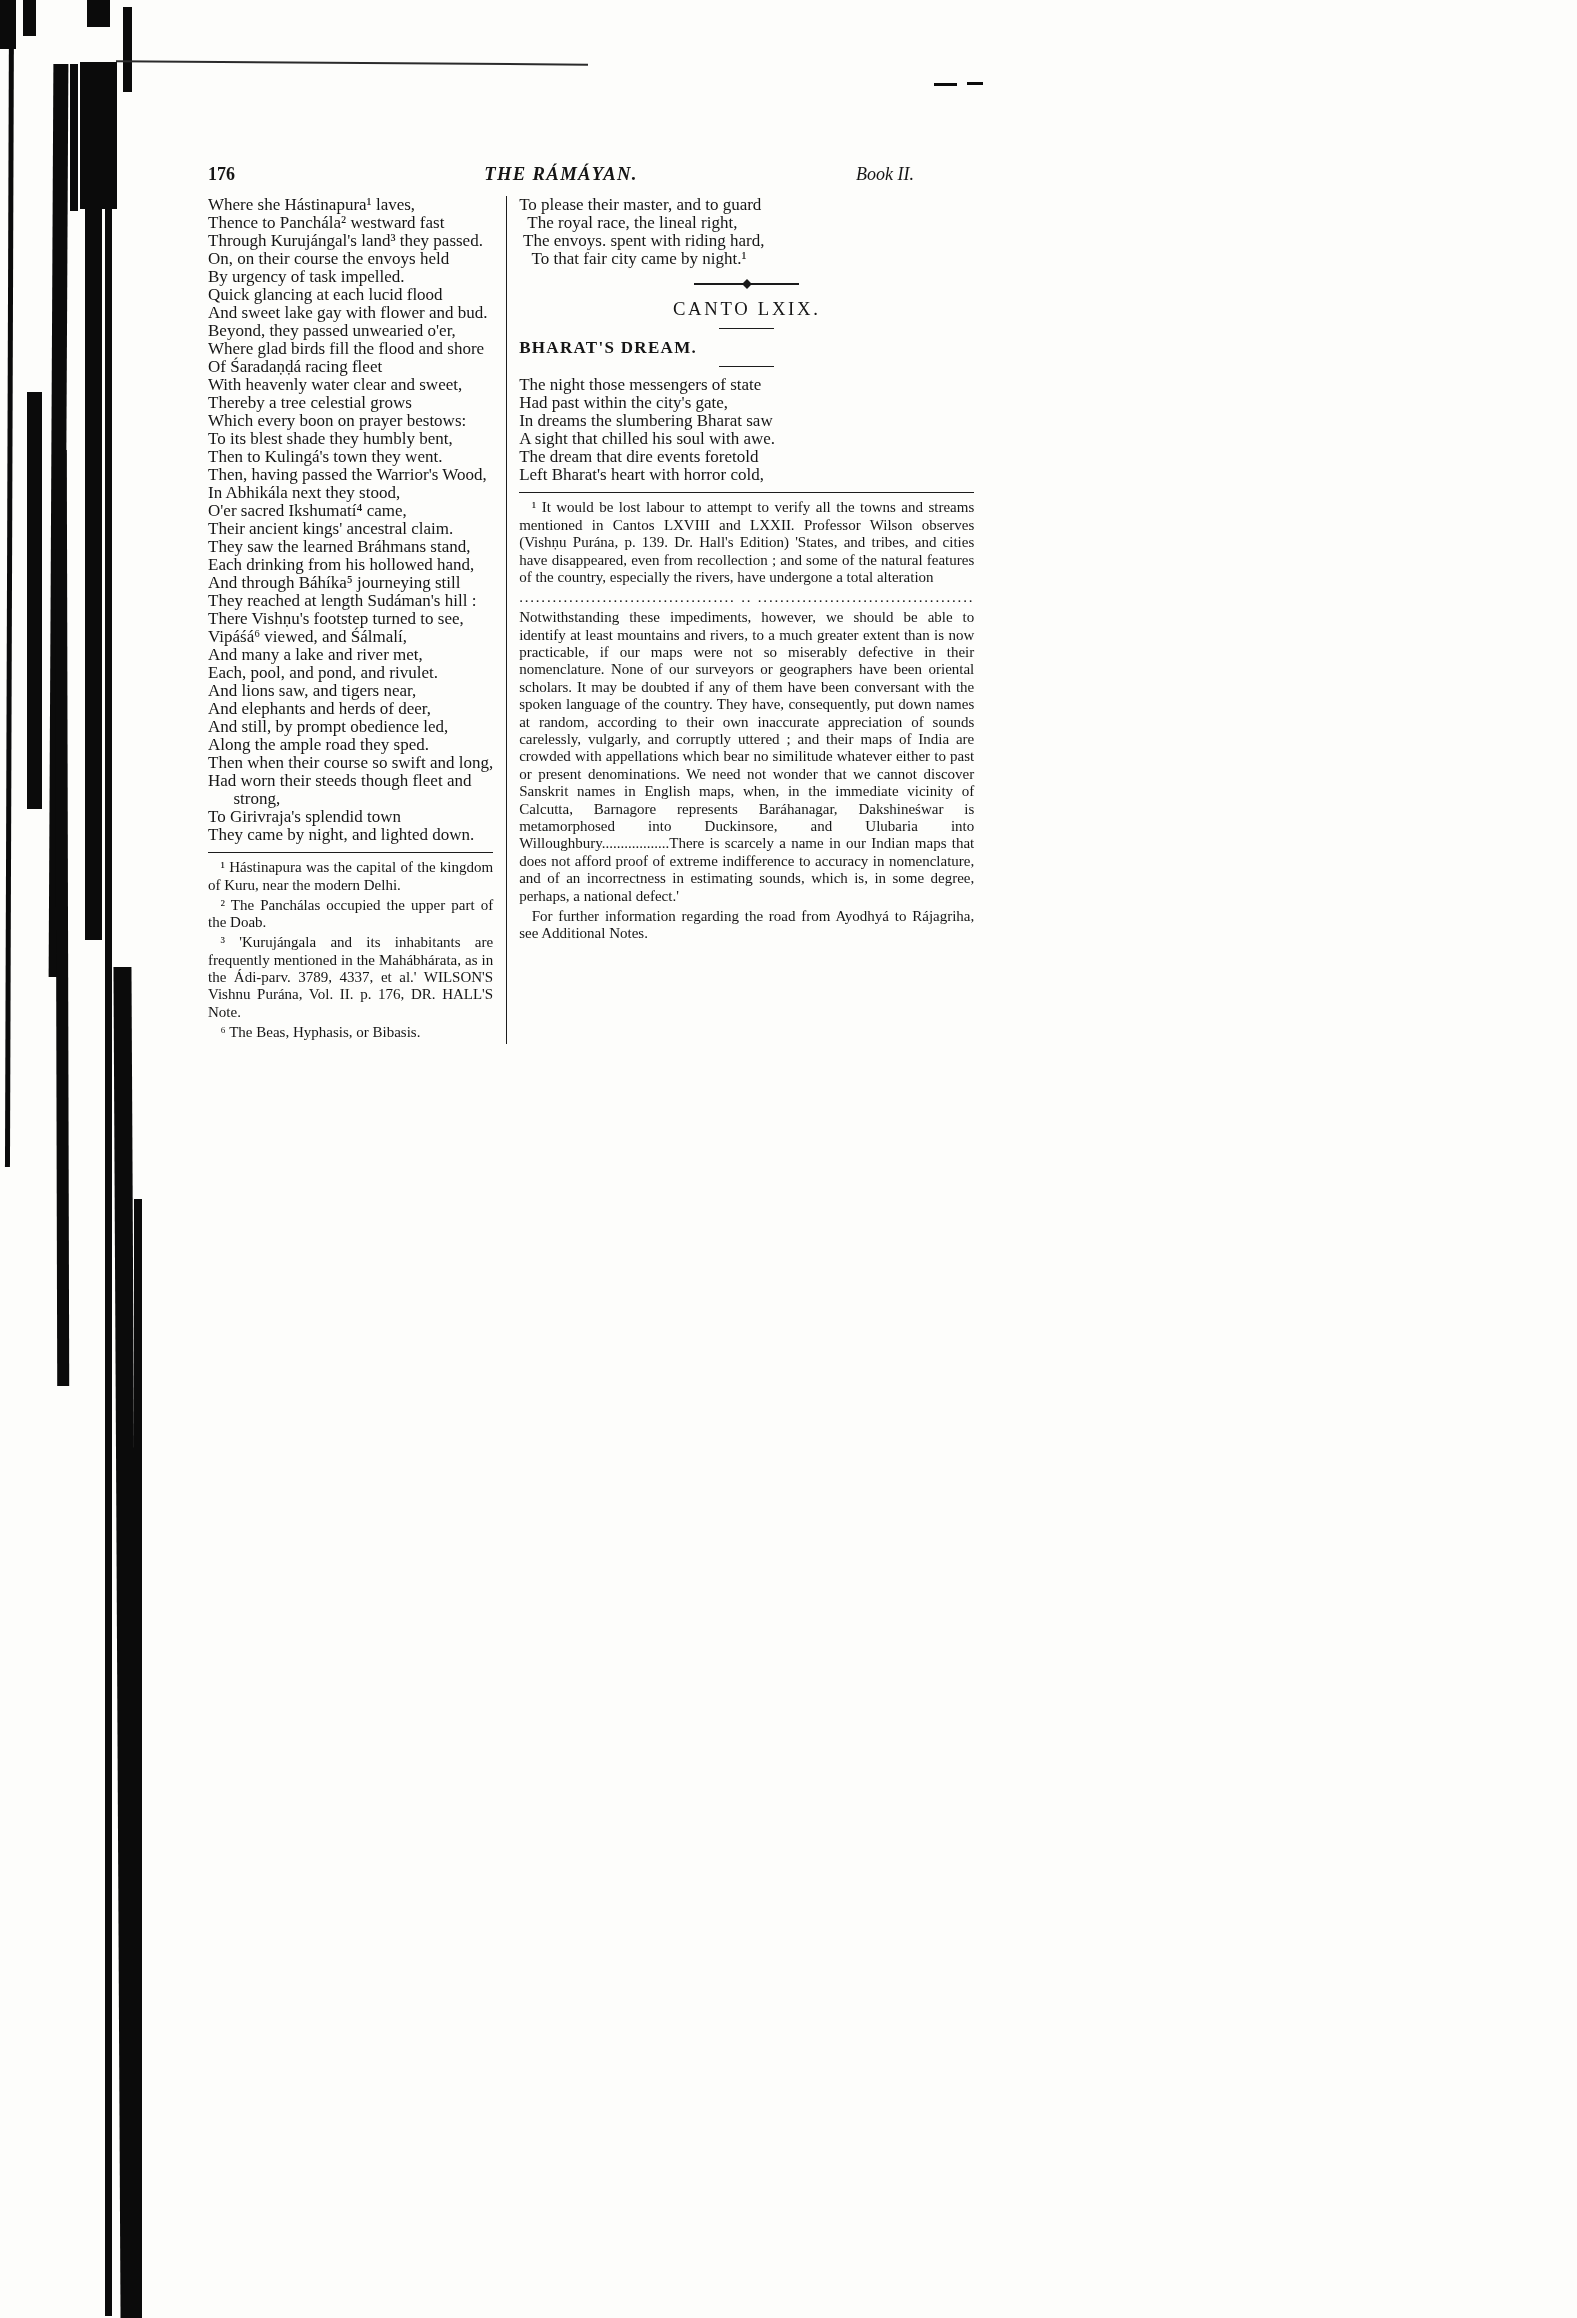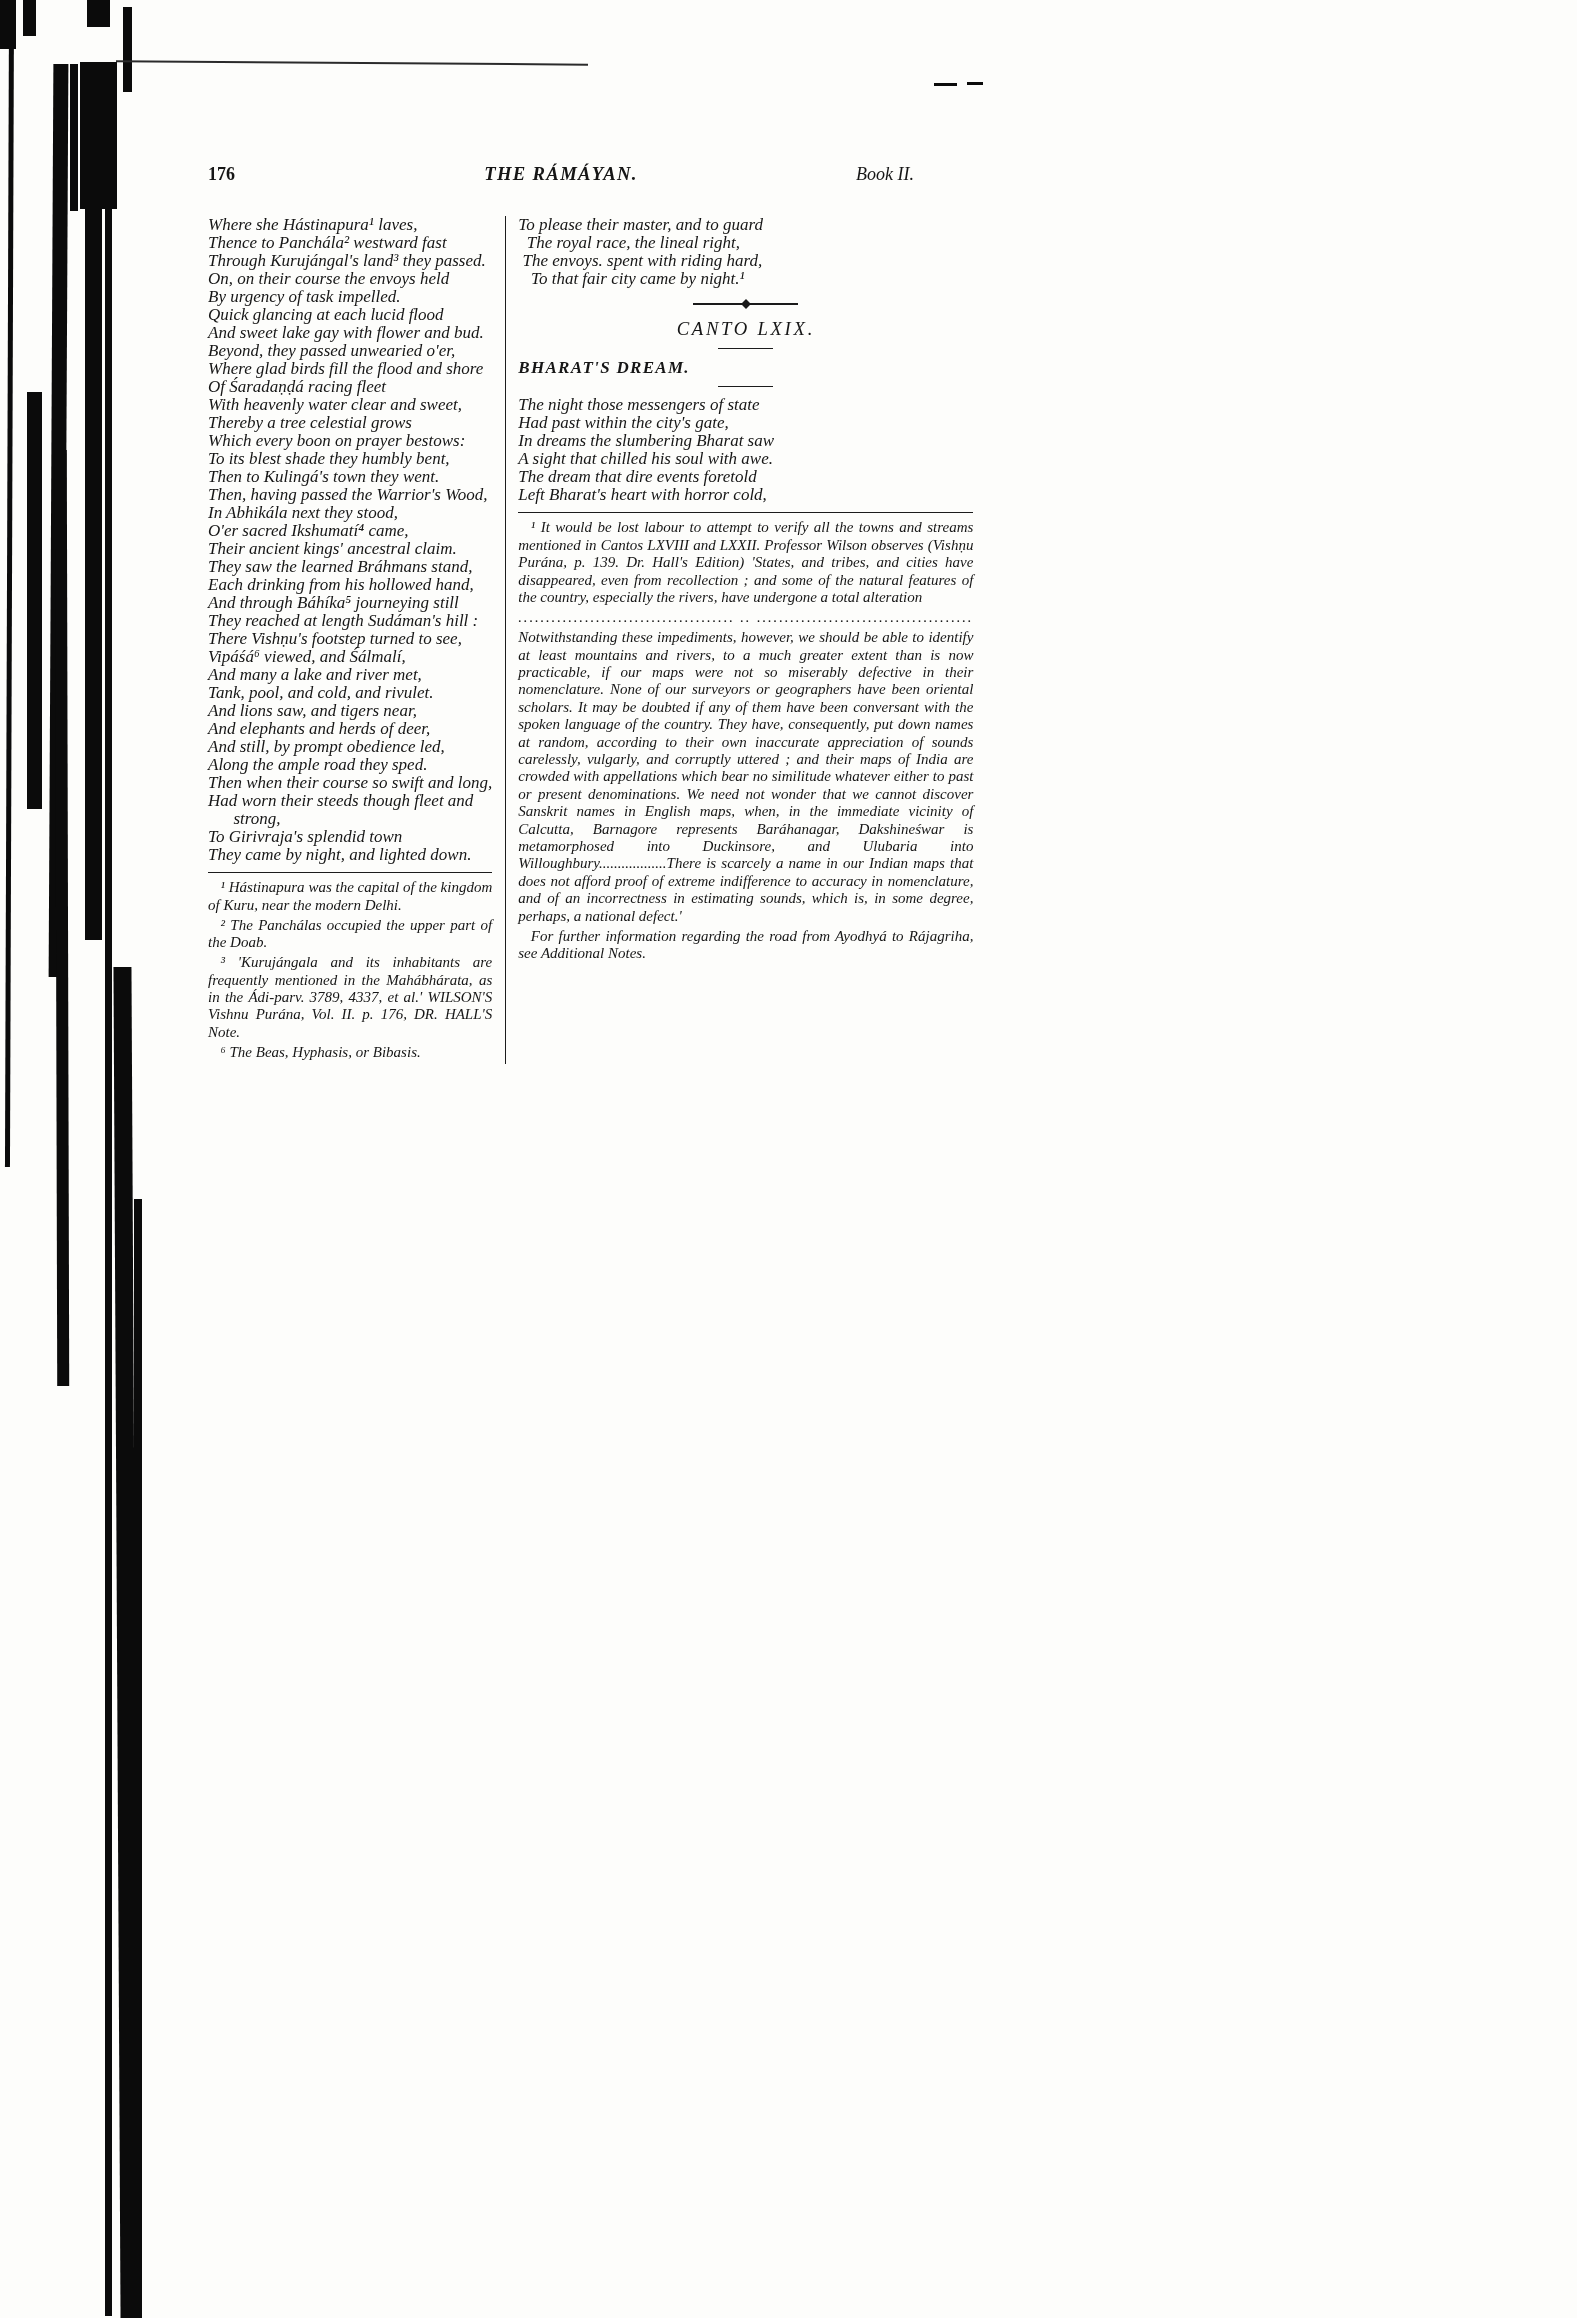--- a/index.html
+++ b/index.html
@@ -49,22 +49,21 @@
     justify-self: center;
   }
   .head-book {
     font-style: italic;
     font-size: 18px;
     justify-self: end;
   }
 
   .columns {
     display: flex;
-    margin-top: 31px;
-    font-style: italic;
+    margin-top: 11px;
   }
   .col-left {
     width: 355px;
     box-sizing: border-box;
     padding-right: 12.5px;
   }
   .col-right {
     flex: 1;
     box-sizing: border-box;
     border-left: 1.3px solid #1c1c1c;
@@ -218,21 +217,21 @@
           <div class="poem-line">And through Báhíka⁵ journeying still</div>
 
           <div class="poem-line">They reached at length Sudáman's hill :</div>
 
           <div class="poem-line">There Vishṇu's footstep turned to see,</div>
 
           <div class="poem-line">Vipáśá⁶ viewed, and Śálmalí,</div>
 
           <div class="poem-line">And many a lake and river met,</div>
 
-          <div class="poem-line">Tank, pool, and cold, and rivulet.</div>
+          <div class="poem-line">Each, pool, and pond, and rivulet.</div>
 
           <div class="poem-line">And lions saw, and tigers near,</div>
 
           <div class="poem-line">And elephants and herds of deer,</div>
 
           <div class="poem-line">And still, by prompt obedience led,</div>
 
           <div class="poem-line">Along the ample road they sped.</div>
 
           <div class="poem-line">Then when their course so swift and long,</div>

